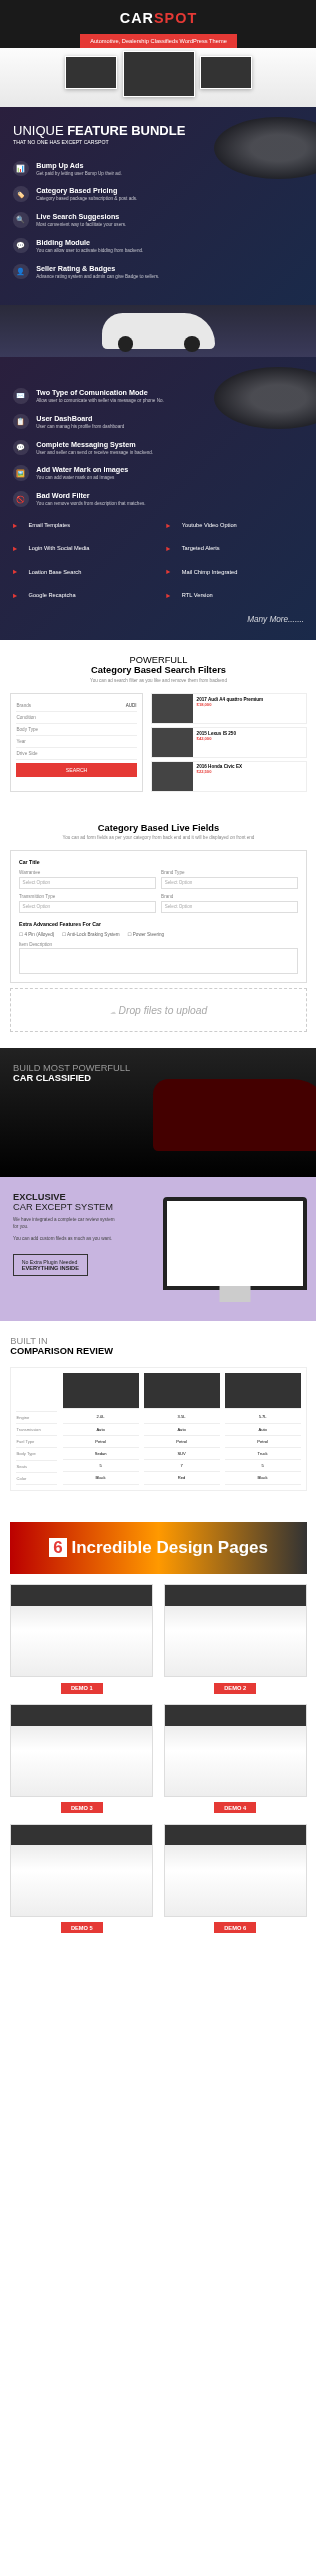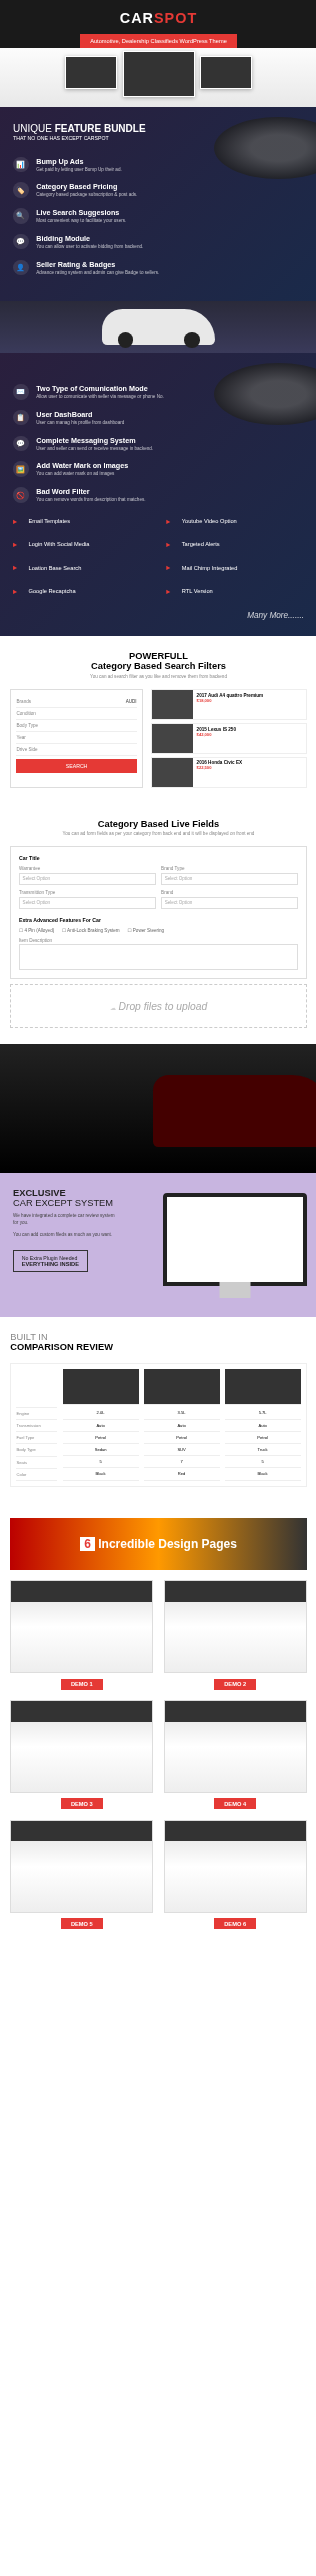--- a/index.html
+++ b/index.html
@@ -7,40 +7,40 @@
 .sec{position:relative}
 .hero{background:#1a1a1a;color:#fff;text-align:center;padding:10.3px 0 0}
 .logo{font-size:14.4px;font-weight:bold;letter-spacing:1px}
 .logo .red{color:#e53935}
 .tagline{background:#e53935;color:#fff;display:inline-block;padding:4.1px 10.3px;font-size:5.7px;margin-top:7.7px;position:relative;z-index:2}
 .previews{display:flex;justify-content:center;gap:5.2px;margin-top:-7.7px;padding:15.5px 10.3px 10.3px;background:linear-gradient(180deg,#fff 0%,#e8e8e8 100%)}
 .preview{width:52px;height:33px;background:#333;border:1px solid #fff;box-shadow:0 1px 4.1px rgba(0,0,0,0.3)}
 .preview:nth-child(2){width:72px;height:46px;margin-top:-5.2px}
 .features{background:linear-gradient(135deg,#2a1f3d 0%,#1a2a4a 100%);color:#fff;padding:15.5px 13px;position:relative;overflow:hidden}
 .features::after{content:'';position:absolute;right:-26px;top:10.3px;width:129px;height:62px;background:radial-gradient(ellipse,#555 30%,#222 70%);border-radius:50%;opacity:0.8}
-.ftitle{font-size:10px;font-weight:bold;position:relative;z-index:2}
+.ftitle{font-size:13px;font-weight:bold;position:relative;z-index:2}
 .ftitle .thin{font-weight:300}
 .fsub{font-size:5.2px;margin-top:1.5px;position:relative;z-index:2}
 .flist{margin-top:15.5px;position:relative;z-index:2}
 .fitem{display:flex;gap:7.7px;margin-bottom:10.3px;align-items:flex-start}
 .ficon{width:15.5px;height:15.5px;display:flex;align-items:center;justify-content:center;background:rgba(255,255,255,0.1);border-radius:50%;flex-shrink:0;font-size:7.2px}
 .fitem h4{font-size:7.2px;font-weight:bold}
 .fitem p{font-size:4.6px;opacity:0.7;margin-top:1px}
 .car-divider{height:52px;background:linear-gradient(180deg,#2a2a3a 0%,#3a3a5a 100%);display:flex;align-items:center;justify-content:center}
 .car-shape{width:113px;height:36px;background:#e8e8e8;border-radius:20.6px 31px 5.2px 5.2px;position:relative}
 .car-shape::before{content:'';position:absolute;bottom:-2.6px;left:15.5px;width:15.5px;height:15.5px;background:#222;border-radius:50%}
 .car-shape::after{content:'';position:absolute;bottom:-2.6px;right:15.5px;width:15.5px;height:15.5px;background:#222;border-radius:50%}
 .grid2{display:grid;grid-template-columns:1fr 1fr;gap:13px 15.5px;margin-top:13px;position:relative;z-index:2}
 .gi{display:flex;gap:5.2px;align-items:center}
 .gicon{width:10.3px;height:10.3px;flex-shrink:0;color:#e53935}
 .gi span{font-size:5.7px}
 .more{text-align:right;margin-top:15.5px;font-style:italic;font-size:8.2px;opacity:0.8}
 .search-sec{background:#fff;padding:15.5px 10.3px;text-align:center}
 .search-sec h2{font-size:9.3px}
-.search-sec .bold{font-weight:bold}
+.search-sec .bold{font-weight:normal}
 .search-sec .sub{font-size:4.6px;color:#888;margin-top:2.6px}
 .search-form{display:flex;gap:7.7px;margin-top:10.3px;text-align:left}
 .sf-left{flex:1;background:#fff;border:0.5px solid #ddd;padding:5.2px}
 .sf-row{display:flex;border-bottom:0.5px solid #eee;padding:3.1px 0;font-size:4.6px}
 .sf-row label{color:#888;width:31px}
 .sf-row .val{flex:1;text-align:right;color:#333}
 .sf-btn{background:#e53935;color:#fff;text-align:center;padding:4.1px;font-size:5.2px;margin-top:2.6px}
 .sf-right{flex:1.3;display:flex;flex-direction:column;gap:2.6px}
 .car-card{display:flex;background:#fff;border:0.5px solid #eee;height:31px}
 .car-img{width:41px;background:#444}
@@ -75,21 +75,21 @@
 .compare h2{font-size:9.3px}
 .compare .light{font-weight:400;color:#888}
 .compare-box{display:flex;gap:5.2px;margin-top:10.3px;border:0.5px solid #eee;padding:5.2px}
 .cmp-labels{width:41px;font-size:4.1px;color:#888}
 .cmp-labels div{padding:3.1px 0;border-bottom:0.5px solid #eee}
 .cmp-col{flex:1}
 .cmp-img{height:36px;background:#333;margin-bottom:2.6px}
 .cmp-col div{font-size:4.1px;padding:3.1px 0;border-bottom:0.5px solid #eee;text-align:center}
 .designs{padding:15.5px 10.3px;background:#fff}
 .designs-header{text-align:center;position:relative;height:52px;background:linear-gradient(90deg,#b00 0%,#f90 50%,#333 100%);display:flex;align-items:center;justify-content:center;color:#fff;margin-bottom:10.3px}
-.designs-header h2{font-size:12px}
+.designs-header h2{font-size:17px}
 .designs-header .num{color:#e53935;background:#fff;padding:0 4.1px}
 .demo-grid{display:grid;grid-template-columns:1fr 1fr;gap:10.3px}
 .demo{text-align:center}
 .demo-img{height:93px;background:linear-gradient(180deg,#ddd 0%,#fff 50%,#eee 100%);border:0.5px solid #ddd;margin-bottom:5.2px;position:relative}
 .demo-img::before{content:'';position:absolute;top:0;left:0;right:0;height:20.6px;background:#333}
 .demo-label{display:inline-block;background:#e53935;color:#fff;padding:2.6px 10.3px;font-size:5.7px;font-weight:bold}
 </style>
 </head>
 <body>
 
@@ -314,20 +314,24 @@
       <label>Item Description</label>
       <div class="fb-textarea"></div>
     </div>
   </div>
   <div class="dropzone">
     <span style="font-size:6.2px;opacity:0.5">☁</span> <span>Drop files to upload</span>
   </div>
 </div>
 
 <div class="sec classified">
+  <h2>
+    <span class="light">BUILD MOST POWERFULL</span><br>
+    <span>CAR CLASSIFIED</span>
+  </h2>
   <div class="car"></div>
 </div>
 
 <div class="sec review-sec">
   <h2>
     <strong>EXCLUSIVE</strong><br>
     <span style="font-weight:300">CAR EXCEPT SYSTEM</span>
   </h2>
   <div class="sub">We have integrated a complete car review system for you.</div>
   <div class="sub">You can add custom fileds as much as you want.</div>

